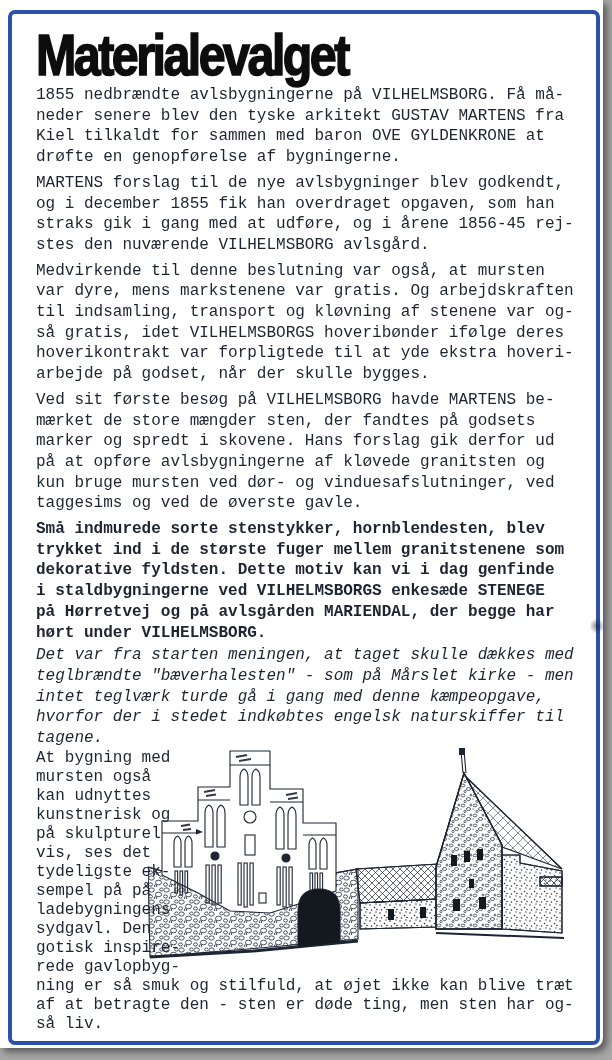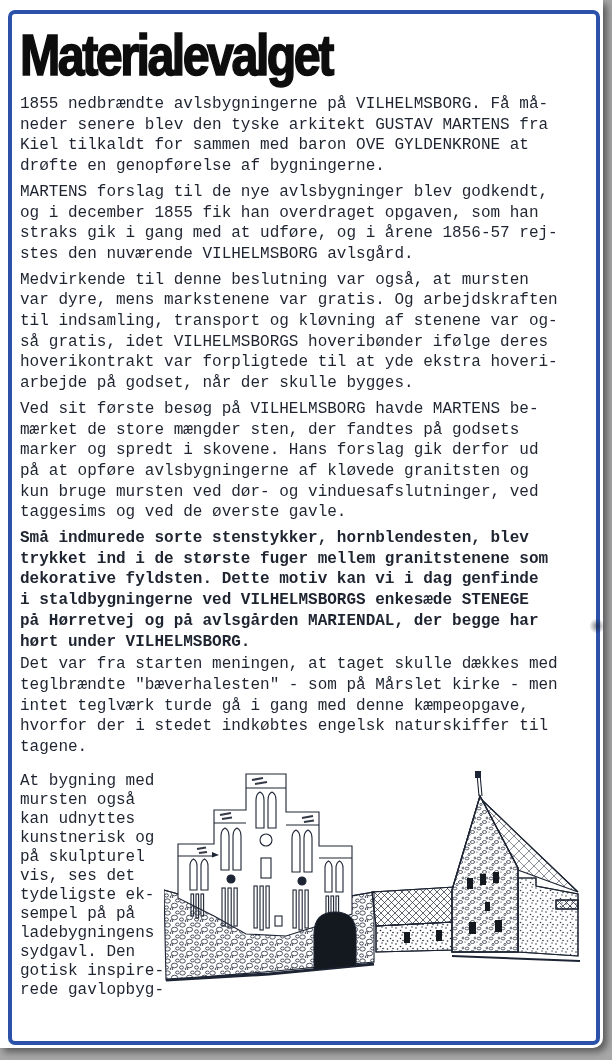--- a/index.html
+++ b/index.html
@@ -10,43 +10,43 @@
   }
   .paper{
     position:absolute;left:0;top:0;width:603px;height:1048px;
     background:#ffffff;
     border-bottom-right-radius:10px;
     box-shadow:4px 4px 7px rgba(25,25,30,0.55);
   }
   .frame{
     position:absolute;left:8px;top:10px;width:592px;height:1035px;
     box-sizing:border-box;border:4px solid #2b52a8;border-radius:7px;
-    padding:0 8px;overflow:hidden;
+    padding:0 24px;overflow:hidden;
   }
   .seam{
     position:absolute;left:586px;top:615px;width:22px;height:22px;
     background:radial-gradient(closest-side,rgba(20,25,40,0.55),rgba(20,25,40,0) 70%);
     pointer-events:none;
   }
   .title{
     margin:12px 0 0 0;
     font-size:57px;line-height:58px;font-weight:bold;
     letter-spacing:-3px;color:#0d0d0d;
     -webkit-text-stroke:1.6px #0d0d0d;
     transform:scaleX(0.85);transform-origin:left center;
     white-space:pre;
   }
   .mono{
     font-family:"Liberation Mono","DejaVu Sans Mono",monospace;
     font-size:16px;line-height:20.7px;color:#1e2430;
     white-space:pre;margin:0 0 5px 0;
   }
-  .first-body{margin-top:10px;}
+  .first-body{margin-top:1px;}
   .p5{margin-bottom:2px;font-weight:bold;}
-  .p6{margin-bottom:14px;}
+  .p6{margin-bottom:0;font-style:italic;}
   .wrapzone .mono{line-height:19px;margin:0;}
   .illu{
     float:right;width:424px;height:218px;margin:-6px 0 0 2px;
   }
   .illu svg{display:block;width:424px;height:218px;}
 </style>
 </head>
 <body>
 
 <div class="paper"></div>
@@ -54,21 +54,21 @@
 <div class="frame">
 
   <h1 class="title">Materialevalget</h1>
 
   <div class="mono first-body">1855 nedbrændte avlsbygningerne på VILHELMSBORG. Få må-
 neder senere blev den tyske arkitekt GUSTAV MARTENS fra
 Kiel tilkaldt for sammen med baron OVE GYLDENKRONE at
 drøfte en genopførelse af bygningerne.</div>
   <div class="mono">MARTENS forslag til de nye avlsbygninger blev godkendt,
 og i december 1855 fik han overdraget opgaven, som han
-straks gik i gang med at udføre, og i årene 1856-57 rej-
+straks gik i gang med at udføre, og i årene 1856-45 rej-
 stes den nuværende VILHELMSBORG avlsgård.</div>
   <div class="mono">Medvirkende til denne beslutning var også, at mursten
 var dyre, mens markstenene var gratis. Og arbejdskraften
 til indsamling, transport og kløvning af stenene var og-
 så gratis, idet VILHELMSBORGS hoveribønder ifølge deres
 hoverikontrakt var forpligtede til at yde ekstra hoveri-
 arbejde på godset, når der skulle bygges.</div>
   <div class="mono">Ved sit første besøg på VILHELMSBORG havde MARTENS be-
 mærket de store mængder sten, der fandtes på godsets
 marker og spredt i skovene. Hans forslag gik derfor ud
@@ -219,17 +219,20 @@
 kan udnyttes
 kunstnerisk og
 på skulpturel
 vis, ses det
 tydeligste ek-
 sempel på på
 ladebygningens
 sydgavl. Den
 gotisk inspire-
 rede gavlopbyg-</div>
+    <div class="mono">ning er så smuk og stilfuld, at øjet ikke kan blive træt
+af at betragte den - sten er døde ting, men sten har og-
+så liv.</div>
   </div>
 
 </div>
 
 <div class="seam"></div>
 
 </body></html>

